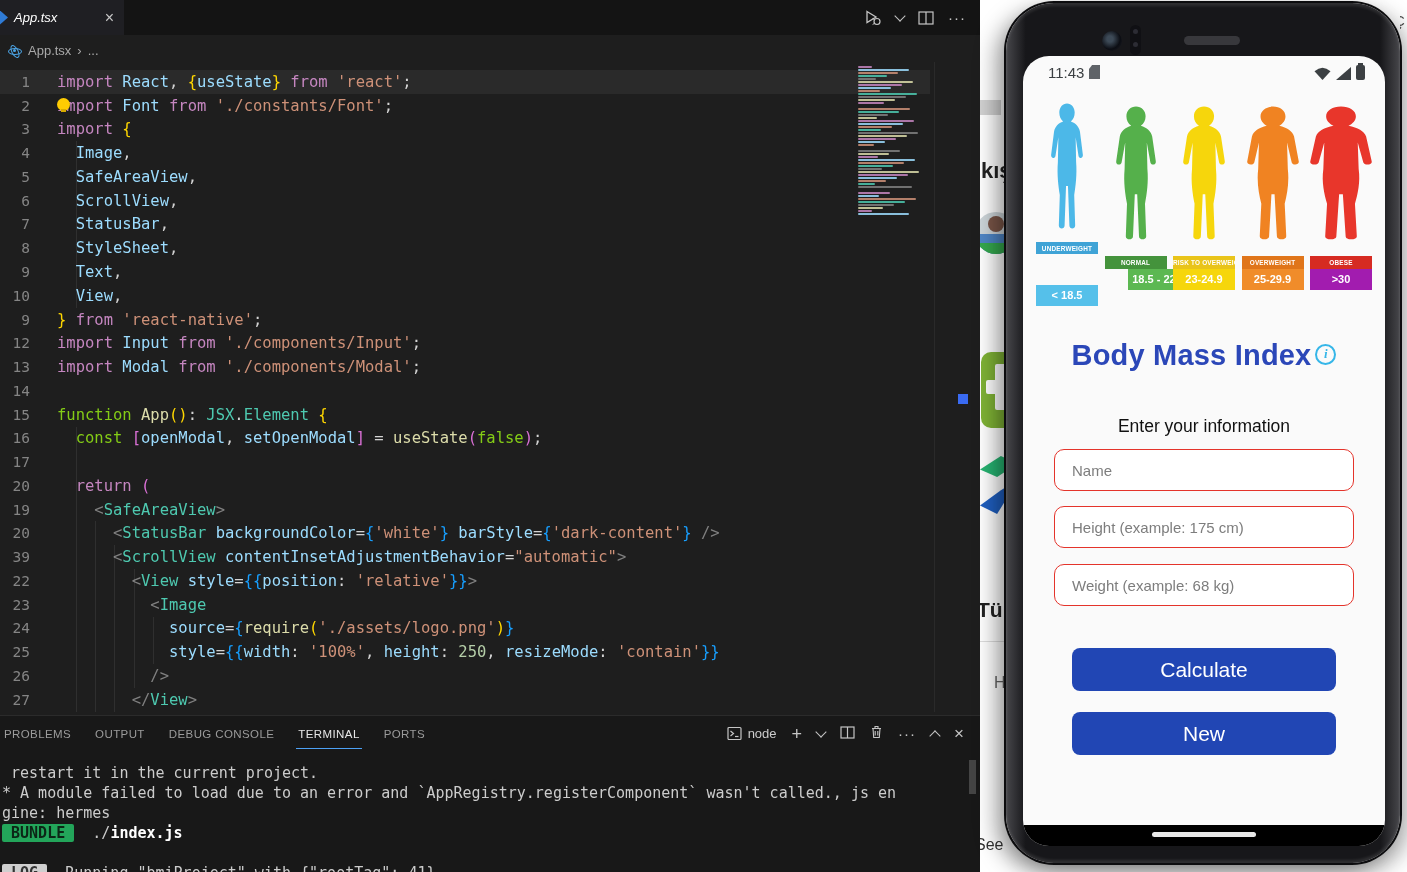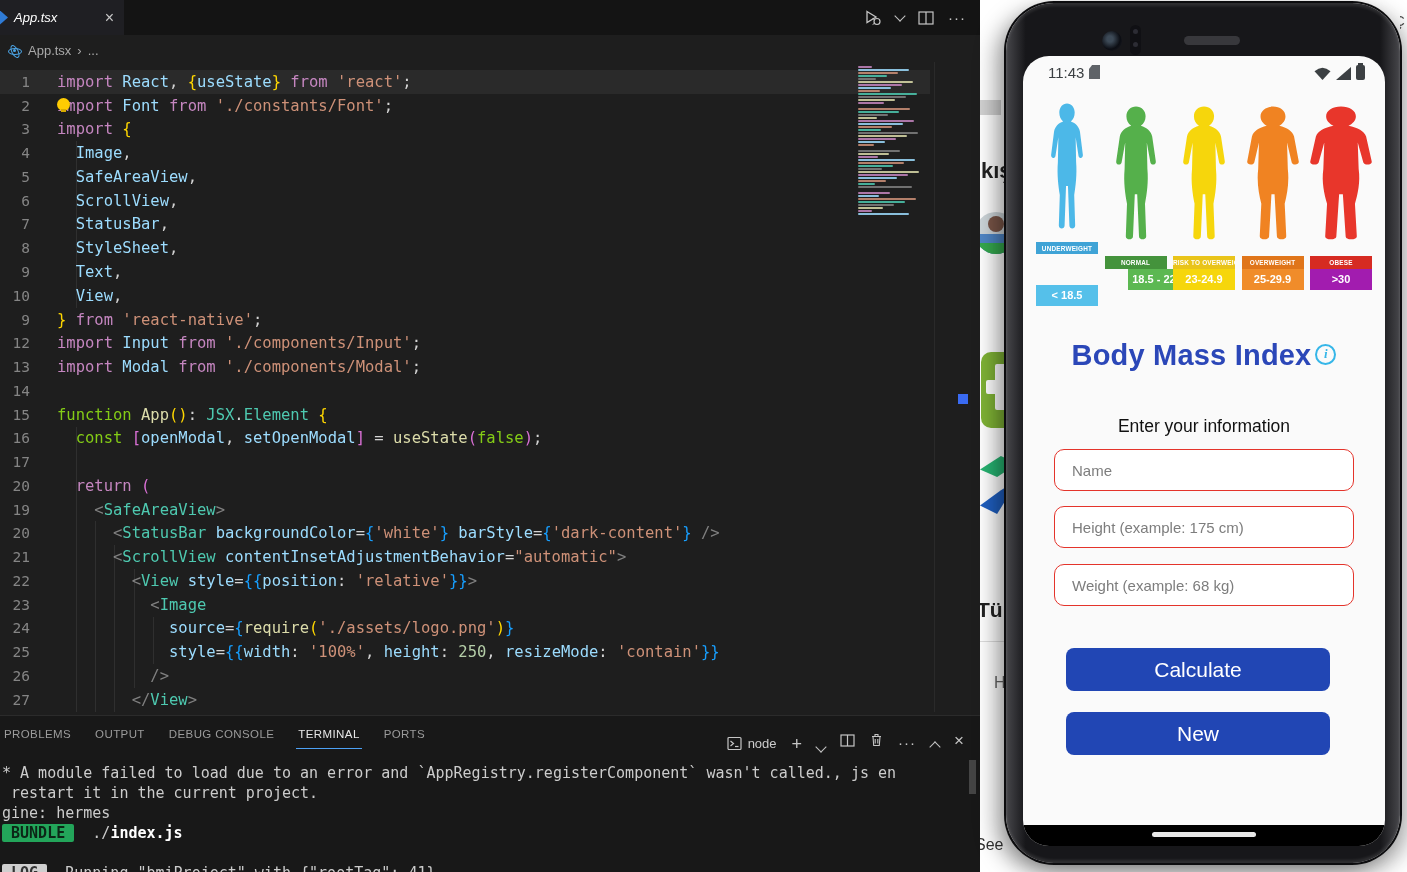--- a/index.html
+++ b/index.html
@@ -46,21 +46,21 @@
   .minimap .mbar{height:2px;margin-bottom:1px;border-radius:1px;opacity:.85;}
   .mm-sep{position:absolute;left:934px;top:62px;width:1px;height:650px;background:#2a2a2a;}
   .ovr-marker{position:absolute;left:958px;top:394px;width:10px;height:10px;background:#3a6bf2;}
 
   
   .panel{position:absolute;left:0;top:715px;right:0;bottom:0;background:#181818;border-top:1px solid #2b2b2b;}
   .panel-tabs{position:absolute;left:2px;top:0;height:35px;display:flex;align-items:center;gap:20px;
               font-size:11.5px;color:#9b9b9b;letter-spacing:.4px;}
   .panel-tab{padding:9px 2px 8px;cursor:pointer;}
   .panel-tab.active{color:#e7e7e7;border-bottom:1px solid #4da1f5;}
-  .panel-actions{position:absolute;right:16px;top:0;height:35px;display:flex;align-items:flex-end;gap:15px;color:#c5c5c5;}
+  .panel-actions{position:absolute;right:16px;top:0;height:35px;display:flex;align-items:center;gap:15px;color:#c5c5c5;}
   .shell{display:flex;align-items:center;gap:6px;font-size:13px;color:#cccccc;}
   .plus{font-size:18px;font-weight:400;line-height:14px;}
   .term{position:absolute;left:2px;top:47px;right:10px;bottom:0;overflow:hidden;
         font-family:"DejaVu Sans Mono","Liberation Mono",monospace;font-size:15px;line-height:20px;color:#cccccc;}
   .tline{height:20px;white-space:pre;}
   .tm-b{color:#ffffff;font-weight:bold;}
   .tm-bundle{background:#23a55a;color:#0c2616;font-weight:bold;border-radius:2px;}
   .tm-log{background:#cfcfcf;color:#333333;font-weight:bold;border-radius:2px;}
   .term-scroll{position:absolute;left:969px;top:760px;width:7px;height:34px;background:rgba(121,121,121,.45);}
 
@@ -123,21 +123,21 @@
              color:#2b47b8;letter-spacing:.2px;}
   .info{display:inline-block;width:17px;height:17px;border:2px solid #35b6e8;border-radius:50%;color:#35b6e8;
         font-size:13px;line-height:16px;font-style:italic;font-weight:bold;font-family:"Liberation Serif",serif;
         vertical-align:7px;margin-left:4px;}
   .app-sub{position:absolute;left:0;top:360px;width:100%;text-align:center;font-size:17.5px;color:#111111;}
   .fld{position:absolute;left:31px;width:300px;height:42px;box-sizing:border-box;border:1.6px solid #e4342b;
        border-radius:10px;background:#ffffff;font-size:15px;color:#333;padding:0 17px;outline:none;
        font-family:"Liberation Sans",sans-serif;}
   .fld::placeholder{color:#7d7d7d;opacity:1;}
   .fld.f1{top:393px;} .fld.f2{top:450px;} .fld.f3{top:508px;}
-  .btn{position:absolute;left:43px;width:264px;height:43px;border:none;border-radius:8px;background:#2146b4;
+  .btn{position:absolute;left:49px;width:264px;height:43px;border:none;border-radius:8px;background:#2146b4;
        color:#ffffff;font-size:21px;font-family:"Liberation Sans",sans-serif;cursor:pointer;}
   .btn.b1{top:592px;} .btn.b2{top:656px;}
   .navbar{position:absolute;left:0;bottom:0;width:100%;height:21px;background:#000000;}
   .homepill{position:absolute;left:50%;top:7px;width:104px;height:5px;margin-left:-52px;border-radius:3px;background:#e8e8e8;}
 </style>
 </head>
 <body>
 
 <div class="vscode">
   <div class="tabbar">
@@ -188,21 +188,21 @@
       <div class="code-line"><span class="ln">9</span><span class="lc"><span class="tk-brk1">}</span><span class="tk-kw"> from </span><span class="tk-str">'react-native'</span><span class="tk-pun">;</span></span></div>
       <div class="code-line"><span class="ln">12</span><span class="lc"><span class="tk-kw">import </span><span class="tk-var">Input</span><span class="tk-kw"> from </span><span class="tk-str">'./components/Input'</span><span class="tk-pun">;</span></span></div>
       <div class="code-line"><span class="ln">13</span><span class="lc"><span class="tk-kw">import </span><span class="tk-var">Modal</span><span class="tk-kw"> from </span><span class="tk-str">'./components/Modal'</span><span class="tk-pun">;</span></span></div>
       <div class="code-line"><span class="ln">14</span><span class="lc"></span></div>
       <div class="code-line"><span class="ln">15</span><span class="lc"><span class="tk-kw2">function </span><span class="tk-fn">App</span><span class="tk-brk1">()</span><span class="tk-pun">: </span><span class="tk-comp">JSX</span><span class="tk-pun">.</span><span class="tk-comp">Element</span><span class="tk-pun"> </span><span class="tk-brk1">{</span></span></div>
       <div class="code-line"><span class="ln">16</span><span class="lc"><span class="tk-pun">  </span><span class="tk-kw2">const</span><span class="tk-pun"> </span><span class="tk-brk2">[</span><span class="tk-var">openModal</span><span class="tk-pun">, </span><span class="tk-var">setOpenModal</span><span class="tk-brk2">]</span><span class="tk-pun"> = </span><span class="tk-fn">useState</span><span class="tk-brk2">(</span><span class="tk-kw2">false</span><span class="tk-brk2">)</span><span class="tk-pun">;</span></span></div>
       <div class="code-line"><span class="ln">17</span><span class="lc"></span></div>
       <div class="code-line"><span class="ln">20</span><span class="lc"><span class="tk-kw">  return </span><span class="tk-brk2">(</span></span></div>
       <div class="code-line"><span class="ln">19</span><span class="lc"><span class="tk-tag">    &lt;</span><span class="tk-comp">SafeAreaView</span><span class="tk-tag">&gt;</span></span></div>
       <div class="code-line"><span class="ln">20</span><span class="lc"><span class="tk-tag">      &lt;</span><span class="tk-comp">StatusBar</span><span class="tk-var"> backgroundColor</span><span class="tk-pun">=</span><span class="tk-brk3">{</span><span class="tk-str">'white'</span><span class="tk-brk3">}</span><span class="tk-var"> barStyle</span><span class="tk-pun">=</span><span class="tk-brk3">{</span><span class="tk-str">'dark-content'</span><span class="tk-brk3">}</span><span class="tk-tag"> /&gt;</span></span></div>
-      <div class="code-line"><span class="ln">21</span><span class="lc"><span class="tk-tag">      &lt;</span><span class="tk-comp">ScrollView</span><span class="tk-var"> contentInsetAdjustmentBehavior</span><span class="tk-pun">=</span><span class="tk-str">"automatic"</span><span class="tk-tag">&gt;</span></span></div>
+      <div class="code-line"><span class="ln">39</span><span class="lc"><span class="tk-tag">      &lt;</span><span class="tk-comp">ScrollView</span><span class="tk-var"> contentInsetAdjustmentBehavior</span><span class="tk-pun">=</span><span class="tk-str">"automatic"</span><span class="tk-tag">&gt;</span></span></div>
       <div class="code-line"><span class="ln">22</span><span class="lc"><span class="tk-tag">        &lt;</span><span class="tk-comp">View</span><span class="tk-var"> style</span><span class="tk-pun">=</span><span class="tk-brk3">{{</span><span class="tk-var">position</span><span class="tk-pun">: </span><span class="tk-str">'relative'</span><span class="tk-brk3">}}</span><span class="tk-tag">&gt;</span></span></div>
       <div class="code-line"><span class="ln">23</span><span class="lc"><span class="tk-tag">          &lt;</span><span class="tk-comp">Image</span></span></div>
       <div class="code-line"><span class="ln">24</span><span class="lc"><span class="tk-var">            source</span><span class="tk-pun">=</span><span class="tk-brk3">{</span><span class="tk-fn">require</span><span class="tk-brk1">(</span><span class="tk-str">'./assets/logo.png'</span><span class="tk-brk1">)</span><span class="tk-brk3">}</span></span></div>
       <div class="code-line"><span class="ln">25</span><span class="lc"><span class="tk-var">            style</span><span class="tk-pun">=</span><span class="tk-brk3">{{</span><span class="tk-var">width</span><span class="tk-pun">: </span><span class="tk-str">'100%'</span><span class="tk-pun">, </span><span class="tk-var">height</span><span class="tk-pun">: </span><span class="tk-num">250</span><span class="tk-pun">, </span><span class="tk-var">resizeMode</span><span class="tk-pun">: </span><span class="tk-str">'contain'</span><span class="tk-brk3">}}</span></span></div>
       <div class="code-line"><span class="ln">26</span><span class="lc"><span class="tk-tag">          /&gt;</span></span></div>
       <div class="code-line"><span class="ln">27</span><span class="lc"><span class="tk-tag">        &lt;/</span><span class="tk-comp">View</span><span class="tk-tag">&gt;</span></span></div>
     </div>
 
   <div class="guide" style="left:76px;top:141px;height:167px;"></div>
   <div class="guide" style="left:76px;top:427px;height:285px;"></div>
@@ -296,22 +296,22 @@
       <span>
         <svg width="13" height="14" viewBox="0 0 13 14">
             <path d="M2 3.5 h9 M5 3 v-1.5 h3 V3 M3 3.5 l.7 9 h5.6 l.7-9 M5.2 6 v4.5 M7.8 6 v4.5" fill="none" stroke="#c5c5c5" stroke-width="1.1"></path>
           </svg>
       </span>
       <span class="dots">···</span>
       <span class="chev up"></span>
       <span style="font-size:17px;">×</span>
     </div>
     <div class="term" id="terminal-out">
+        <div class="tline"><span> restart it in the current project.</span></div>
         <div class="tline"><span>* A module failed to load due to an error and `AppRegistry.registerComponent` wasn't called., js en</span></div>
-        <div class="tline"><span> restart it in the current project.</span></div>
         <div class="tline"><span>gine: hermes</span></div>
         <div class="tline"><span class="tm-bundle"> BUNDLE </span><span>  ./</span><span class="tm-b">index.js</span></div>
         <div class="tline"></div>
         <div class="tline"><span class="tm-log"> LOG </span><span>  Running "bmiProject" with {"rootTag": 41}</span></div>
       </div>
   </div>
   <div class="term-scroll"></div>
 </div>
 
 <div class="strip">

